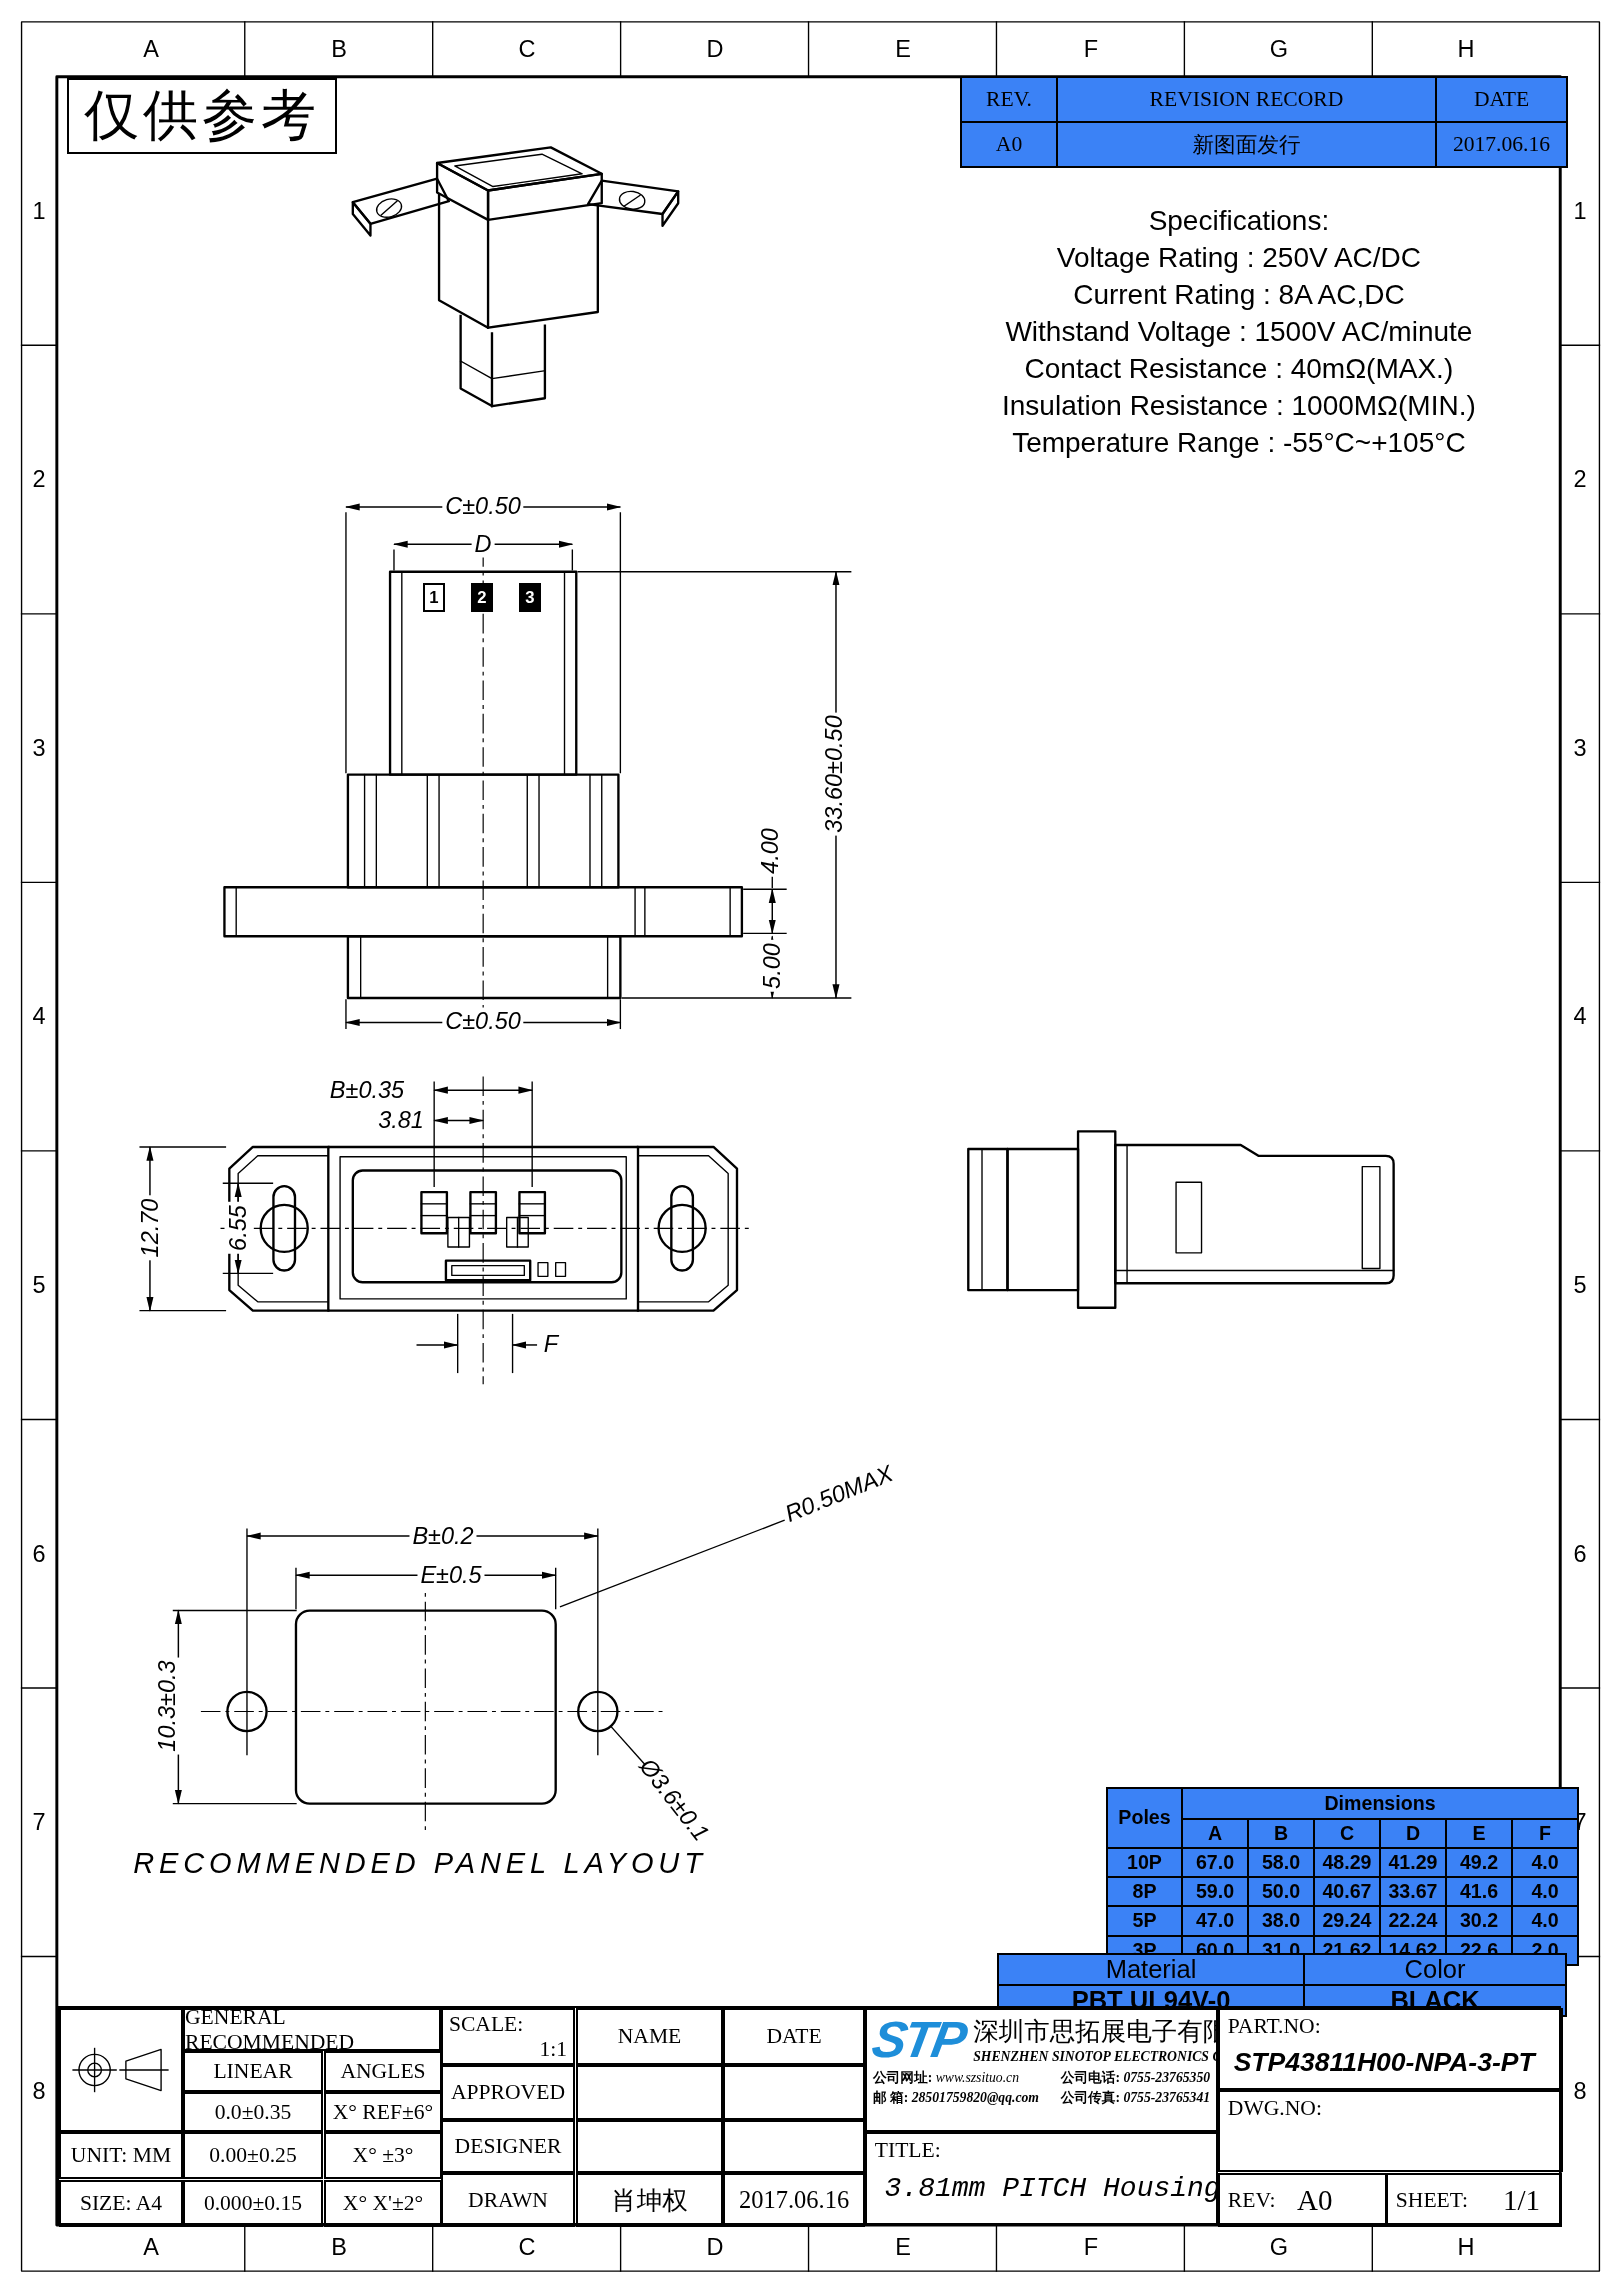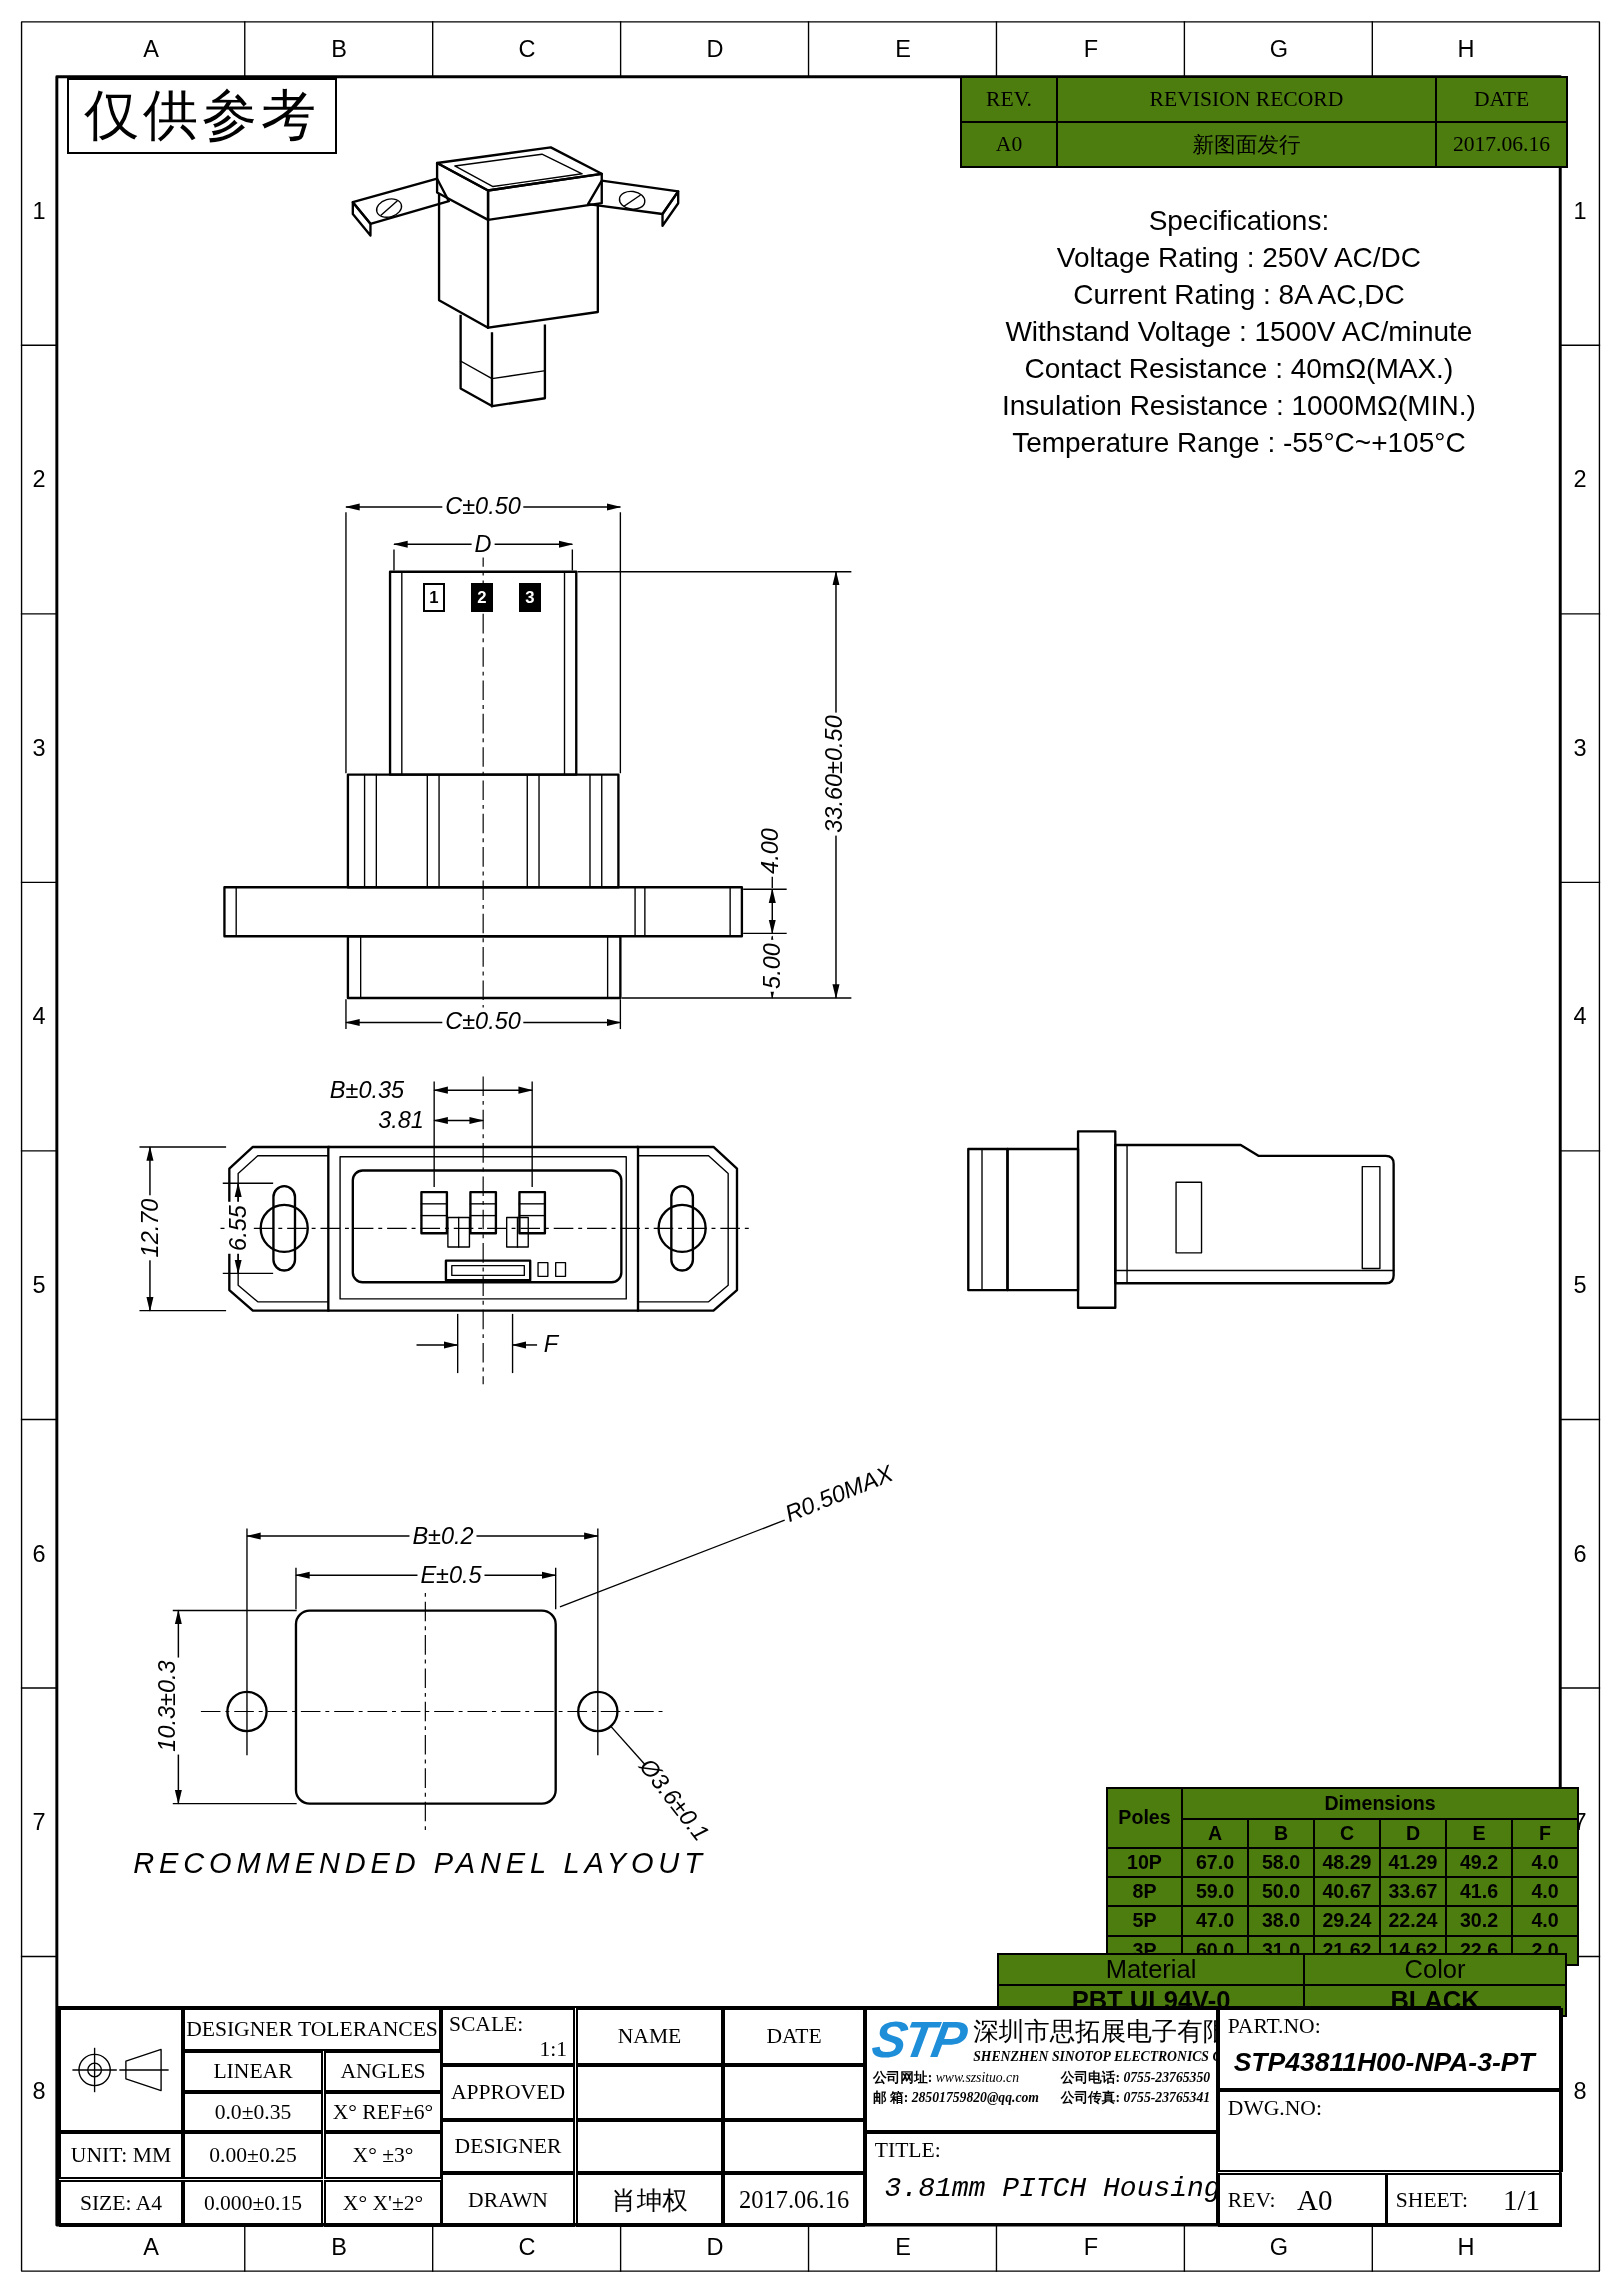--- a/index.html
+++ b/index.html
@@ -17,21 +17,21 @@
   .r22{transform:translate(-50%,-50%) rotate(-22deg);background:transparent;}
   .r52{transform:translate(-50%,-50%) rotate(52deg);background:transparent;}
   .zl{position:absolute;transform:translate(-50%,-50%);font:23.5px "Liberation Sans",sans-serif;z-index:3;}
   .pin{position:absolute;width:21.6px;height:29px;border:2px solid #000;box-sizing:border-box;
        font:bold 16.7px "Liberation Sans",sans-serif;display:flex;align-items:center;justify-content:center;
        background:#fff;z-index:3;}
   .pin.dark{background:#000;color:#fff;}
   #stamp{position:absolute;left:67px;top:78px;width:270px;height:76px;border:2.9px solid #000;box-sizing:border-box;
        display:flex;align-items:center;justify-content:center;font:55px "Liberation Serif",serif;
        letter-spacing:3.9px;z-index:4;background:#fff;}
-  table{border-collapse:collapse;background:#4d7c0f;}
+  table{border-collapse:collapse;background:#3b82f6;}
   td{border:2px solid #000;text-align:center;vertical-align:middle;padding:0;}
   #revtbl{position:absolute;left:960px;top:76px;z-index:4;font:21.6px "Liberation Serif",serif;table-layout:fixed;}
   #specs{position:absolute;left:1002px;top:202px;z-index:3;font:28px "Liberation Sans",sans-serif;line-height:37px;white-space:nowrap;text-align:center;}
   #dimtbl{position:absolute;left:1106px;top:1787px;z-index:4;font:bold 19.6px "Liberation Sans",sans-serif;table-layout:fixed;}
   #mattbl{position:absolute;left:997px;top:1953px;z-index:4;font:25.5px "Liberation Sans",sans-serif;table-layout:fixed;}
   #tb{position:absolute;left:57px;top:2006px;width:1504px;height:219px;border:2.9px solid #000;box-sizing:border-box;z-index:4;background:#fff;}
   .cell{position:absolute;border:2px solid #000;box-sizing:border-box;display:flex;align-items:center;
         justify-content:center;font:21.6px "Liberation Serif",serif;overflow:hidden;}
   .cap{font-size:29px;letter-spacing:4.9px;font-style:italic;background:transparent;}
   .lgo{font:italic 900 51px "Liberation Sans",sans-serif;transform:skewX(-10deg);letter-spacing:-2.9px;line-height:1;}
@@ -376,21 +376,21 @@
   <div class="cell" style="left:0;top:0;width:124px;height:124px">
     <svg width="108" height="88" viewBox="0 0 110 90">
       <circle cx="28" cy="45" r="16" class="o t"></circle>
           <circle cx="28" cy="45" r="7" class="o t"></circle>
       <line x1="6" y1="45" x2="50" y2="45" class="o t"></line>
           <line x1="28" y1="23" x2="28" y2="67" class="o t"></line>
       <path d="M60,36 L96,24 L96,66 L60,54 Z" class="o t"></path>
       <line x1="54" y1="45" x2="103" y2="45" class="o t"></line>
     </svg>
   </div>
-  <div class="cell" style="left:124px;top:0;width:258px;height:43px">DESIGNER TOLERANCES</div>
+  <div class="cell" style="left:124px;top:0;width:258px;height:43px">GENERAL RECOMMENDED</div>
   <div class="cell" style="left:124px;top:43px;width:140px;height:41px">LINEAR</div>
   <div class="cell" style="left:265px;top:43px;width:118px;height:41px">ANGLES</div>
   <div class="cell" style="left:124px;top:84px;width:140px;height:40px">0.0±0.35</div>
   <div class="cell" style="left:265px;top:84px;width:118px;height:40px">X° REF±6°</div>
   <div class="cell" style="left:0;top:124px;width:124px;height:47px">UNIT: MM</div>
   <div class="cell" style="left:124px;top:124px;width:140px;height:47px">0.00±0.25</div>
   <div class="cell" style="left:265px;top:124px;width:118px;height:47px">X° ±3°</div>
   <div class="cell" style="left:0;top:172px;width:124px;height:47px">SIZE: A4</div>
   <div class="cell" style="left:124px;top:172px;width:140px;height:47px">0.000±0.15</div>
   <div class="cell" style="left:265px;top:172px;width:118px;height:47px">X° X'±2°</div>

